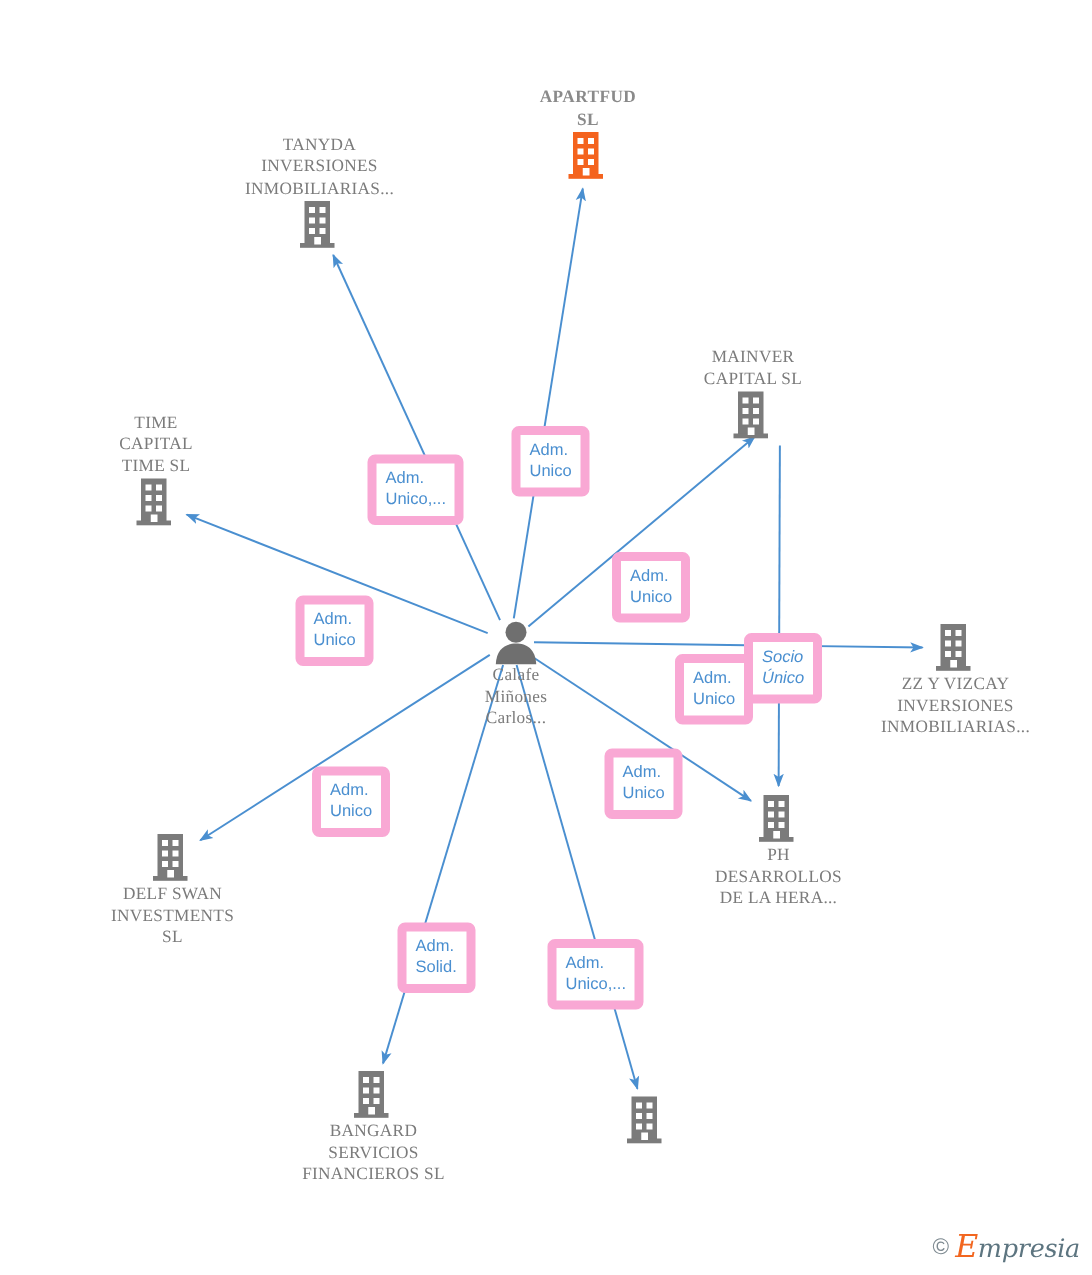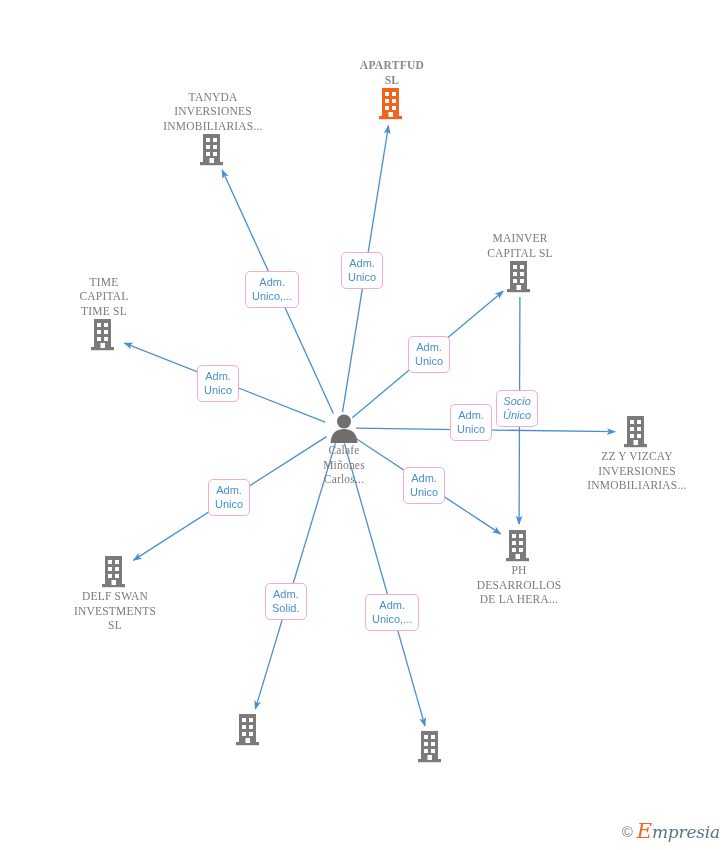--- a/index.html
+++ b/index.html
@@ -45,30 +45,30 @@
     letter-spacing: 0.3px;
   }
   .node .icon {
     line-height: 0;
   }
   .node .icon svg {
     display: inline-block;
   }
   .edge-label {
     position: absolute;
-    border: 1px solid #f9a8d4;
+    border: 6px solid #f9a8d4;
     border-radius: 5px;
     background: #ffffff;
     color: #4a8fd0;
     font-size: 11px;
     line-height: 14px;
     padding: 3px 6px 4px 6px;
-    text-align: center;
     white-space: nowrap;
     box-sizing: border-box;
+    margin-top: 32px;
   }
   .edge-label span {
     display: block;
   }
   .watermark {
     position: absolute;
     right: 8px;
     bottom: 7px;
     display: flex;
     align-items: center;
@@ -161,21 +161,21 @@
             <rect x="2" y="29" width="23" height="3.2" fill="#7b7b7b"></rect>
             <rect x="8" y="5" width="4" height="4" fill="#ffffff"></rect>
             <rect x="15" y="5" width="4" height="4" fill="#ffffff"></rect>
             <rect x="8" y="12" width="4" height="4" fill="#ffffff"></rect>
             <rect x="15" y="12" width="4" height="4" fill="#ffffff"></rect>
             <rect x="8" y="19" width="4" height="4" fill="#ffffff"></rect>
             <rect x="15" y="19" width="4" height="4" fill="#ffffff"></rect>
             <rect x="11.5" y="25" width="4.5" height="5" fill="#ffffff"></rect>
           </svg></div>
       </div>
-      <div class="node" style="left: 520px; top: 231px;">
+      <div class="node" style="left: 502px; top: 231px;">
         <div class="label">
           <div>MAINVER</div>
           <div>CAPITAL  SL</div>
         </div>
         <div class="icon"><svg width="30" height="34" viewBox="0 0 30 34" aria-hidden="true">
             <rect x="5" y="1" width="17" height="29" fill="#7b7b7b"></rect>
             <rect x="2" y="29" width="23" height="3.2" fill="#7b7b7b"></rect>
             <rect x="8" y="5" width="4" height="4" fill="#ffffff"></rect>
             <rect x="15" y="5" width="4" height="4" fill="#ffffff"></rect>
             <rect x="8" y="12" width="4" height="4" fill="#ffffff"></rect>
@@ -244,20 +244,25 @@
             <rect x="5" y="1" width="17" height="29" fill="#7b7b7b"></rect>
             <rect x="2" y="29" width="23" height="3.2" fill="#7b7b7b"></rect>
             <rect x="8" y="5" width="4" height="4" fill="#ffffff"></rect>
             <rect x="15" y="5" width="4" height="4" fill="#ffffff"></rect>
             <rect x="8" y="12" width="4" height="4" fill="#ffffff"></rect>
             <rect x="15" y="12" width="4" height="4" fill="#ffffff"></rect>
             <rect x="8" y="19" width="4" height="4" fill="#ffffff"></rect>
             <rect x="15" y="19" width="4" height="4" fill="#ffffff"></rect>
             <rect x="11.5" y="25" width="4.5" height="5" fill="#ffffff"></rect>
           </svg></div>
+        <div class="label">
+          <div>BANGARD</div>
+          <div>SERVICIOS</div>
+          <div>FINANCIEROS SL</div>
+        </div>
       </div>
       <div class="node" style="left: 431px; top: 730px;">
         <div class="icon"><svg width="30" height="34" viewBox="0 0 30 34" aria-hidden="true">
             <rect x="5" y="1" width="17" height="29" fill="#7b7b7b"></rect>
             <rect x="2" y="29" width="23" height="3.2" fill="#7b7b7b"></rect>
             <rect x="8" y="5" width="4" height="4" fill="#ffffff"></rect>
             <rect x="15" y="5" width="4" height="4" fill="#ffffff"></rect>
             <rect x="8" y="12" width="4" height="4" fill="#ffffff"></rect>
             <rect x="15" y="12" width="4" height="4" fill="#ffffff"></rect>
             <rect x="8" y="19" width="4" height="4" fill="#ffffff"></rect>

